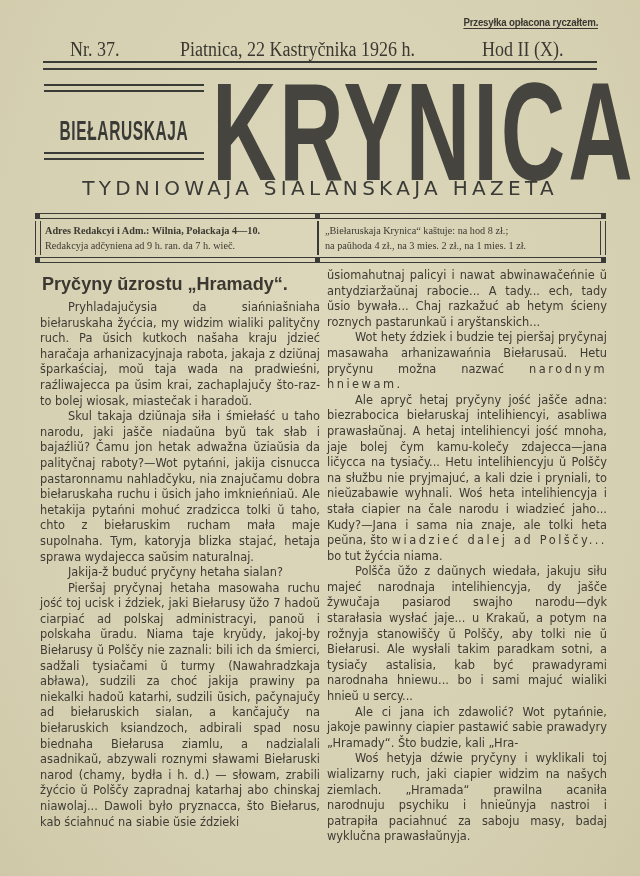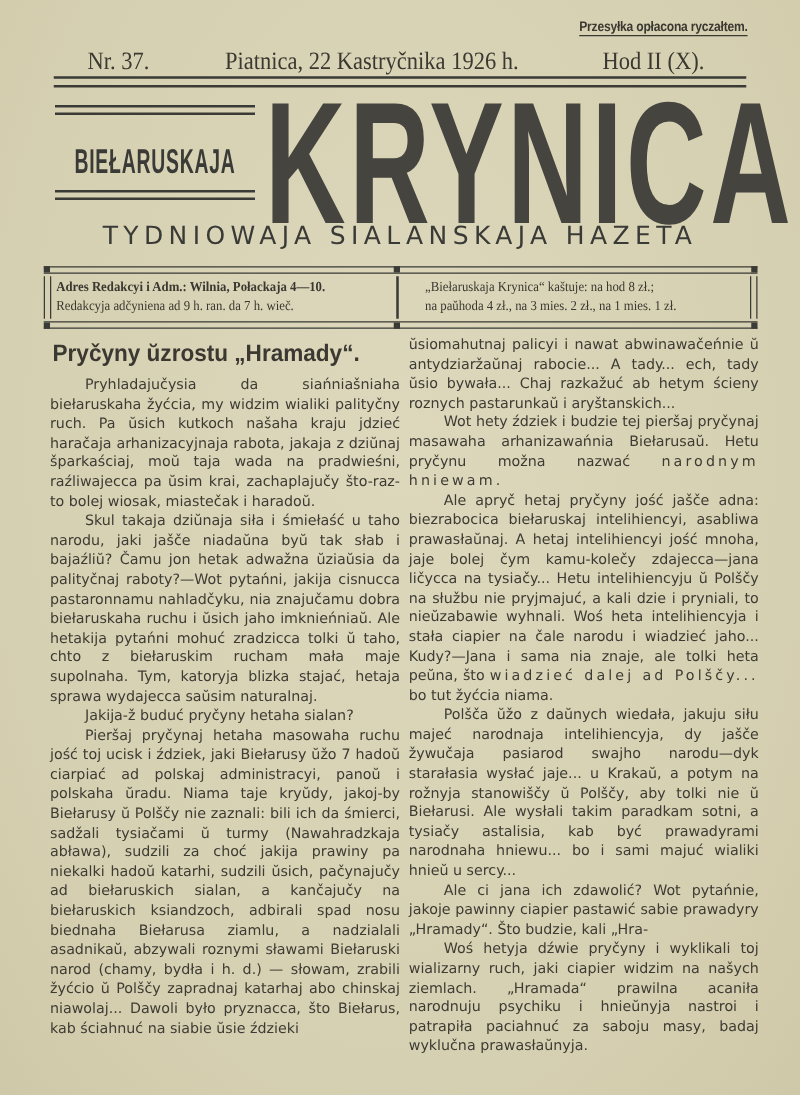--- a/index.html
+++ b/index.html
@@ -26,21 +26,21 @@
     letter-spacing:4.3px;color:#3a3a36;white-space:nowrap;}
   .infobox{position:absolute;left:35px;top:213px;width:571px;height:50px;}
   .ib-top,.ib-bot{position:absolute;left:0;right:0;height:4px;border-top:1px solid #3a3a36;border-bottom:1px solid #3a3a36;}
   .ib-top{top:0;} .ib-bot{bottom:0;}
   .ib-sq{position:absolute;width:5px;height:5px;background:#3a3a36;}
   .ib-left,.ib-right{position:absolute;top:8px;bottom:8px;width:4px;border-left:1px solid #3a3a36;border-right:1px solid #3a3a36;}
   .ib-left{left:0;} .ib-right{right:0;}
   .ib-mid{position:absolute;left:282px;top:8px;bottom:8px;width:2px;background:#3a3a36;}
   .ib-cell{position:absolute;top:10px;font-size:11px;line-height:15px;white-space:nowrap;}
   .ib-cell1{left:10px;width:268px;}
-  .ib-cell2{left:290px;width:272px;margin-left:15px;}
+  .ib-cell2{left:290px;width:272px;}
   .ib-cell div{transform:scaleX(0.93);transform-origin:left;}
   .col{position:absolute;top:268px;width:280px;font-family:"DejaVu Sans",sans-serif;font-size:11.4px;line-height:15.6px;color:#3d3b33;text-align:justify;}
   .col1{left:40px;}
   .col2{left:327px;}
   .col p{margin:0;text-indent:28px;}
   .col p.noind{text-indent:0;}
   .headline{font-family:"Liberation Sans",sans-serif;font-weight:bold;font-size:19px;line-height:28px;color:#3a3830;margin:2px 0 2px 2px;white-space:nowrap;transform:scaleX(0.95);transform-origin:left;}
   .spaced{letter-spacing:2.5px;}
 </style>
 </head>

